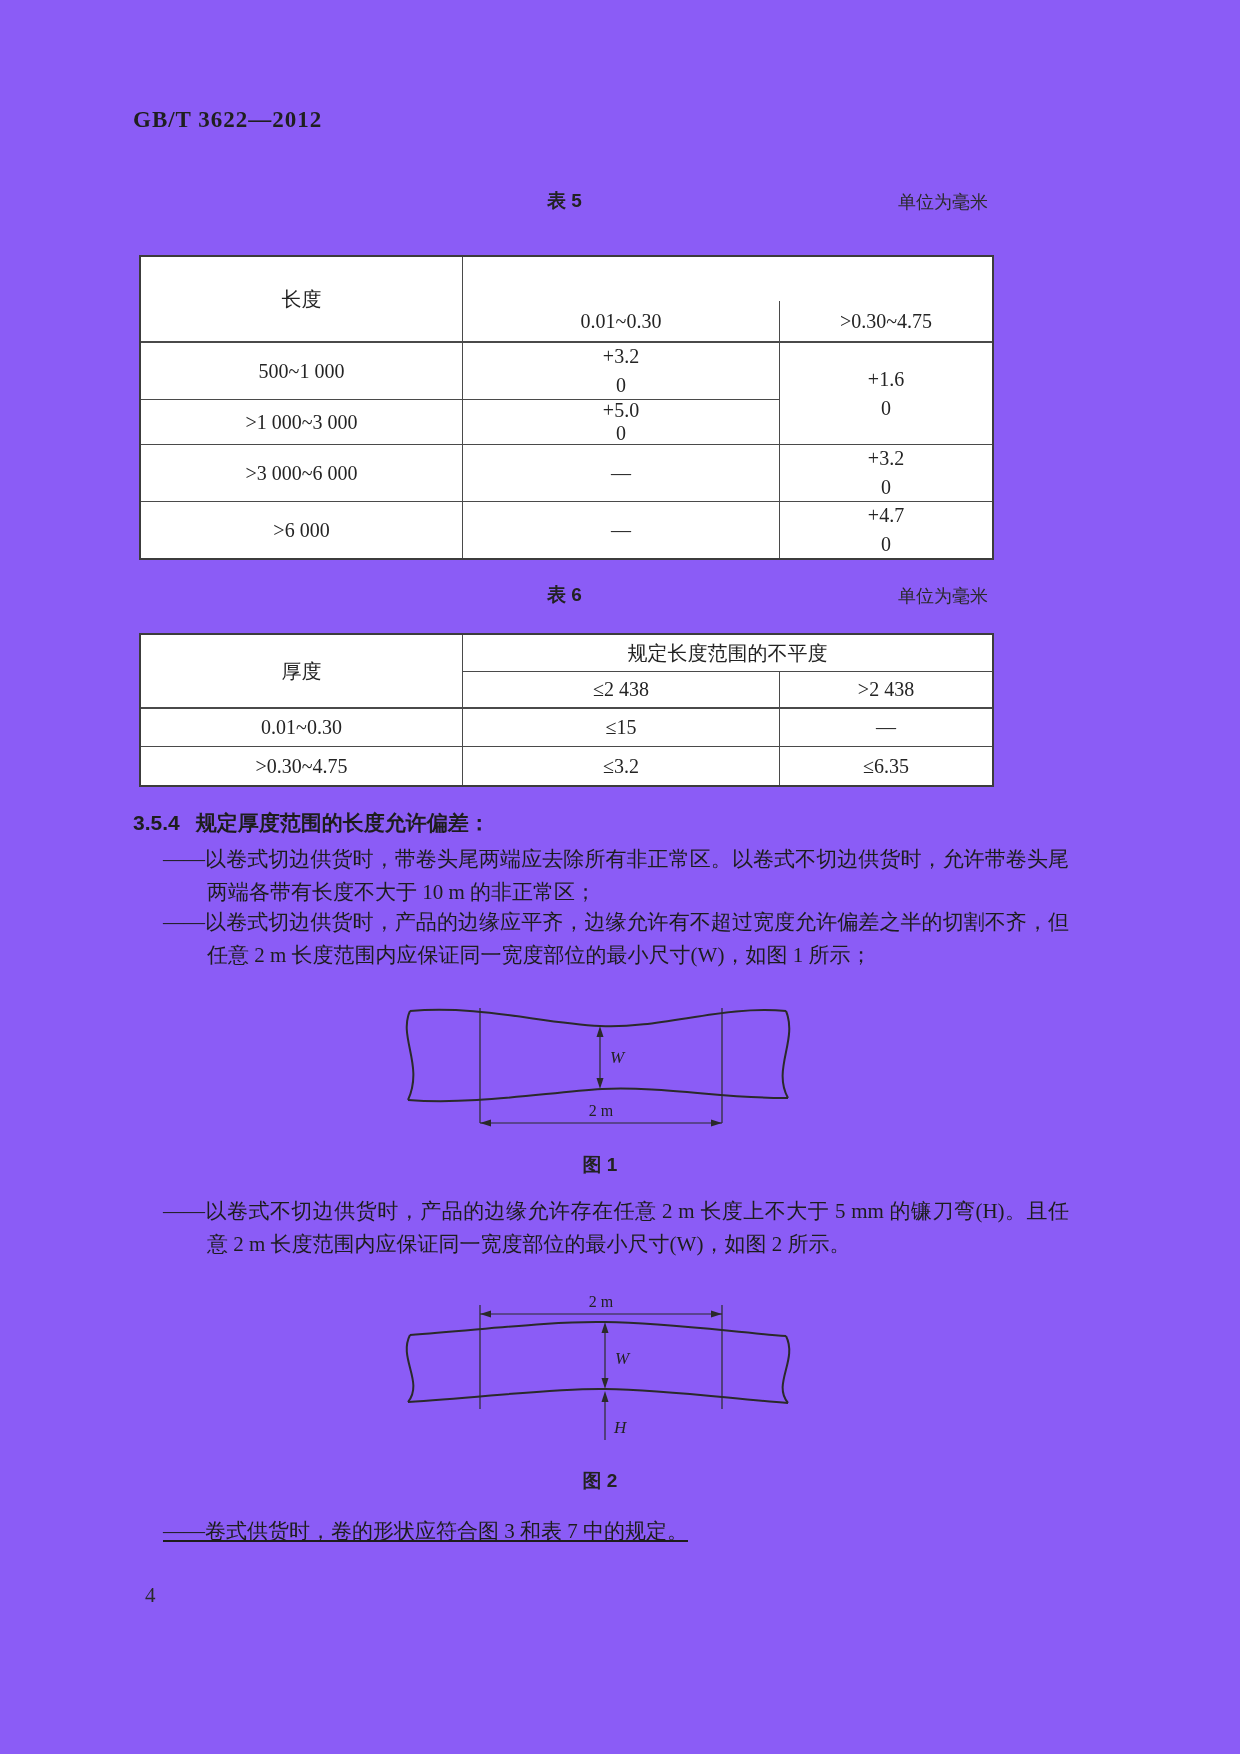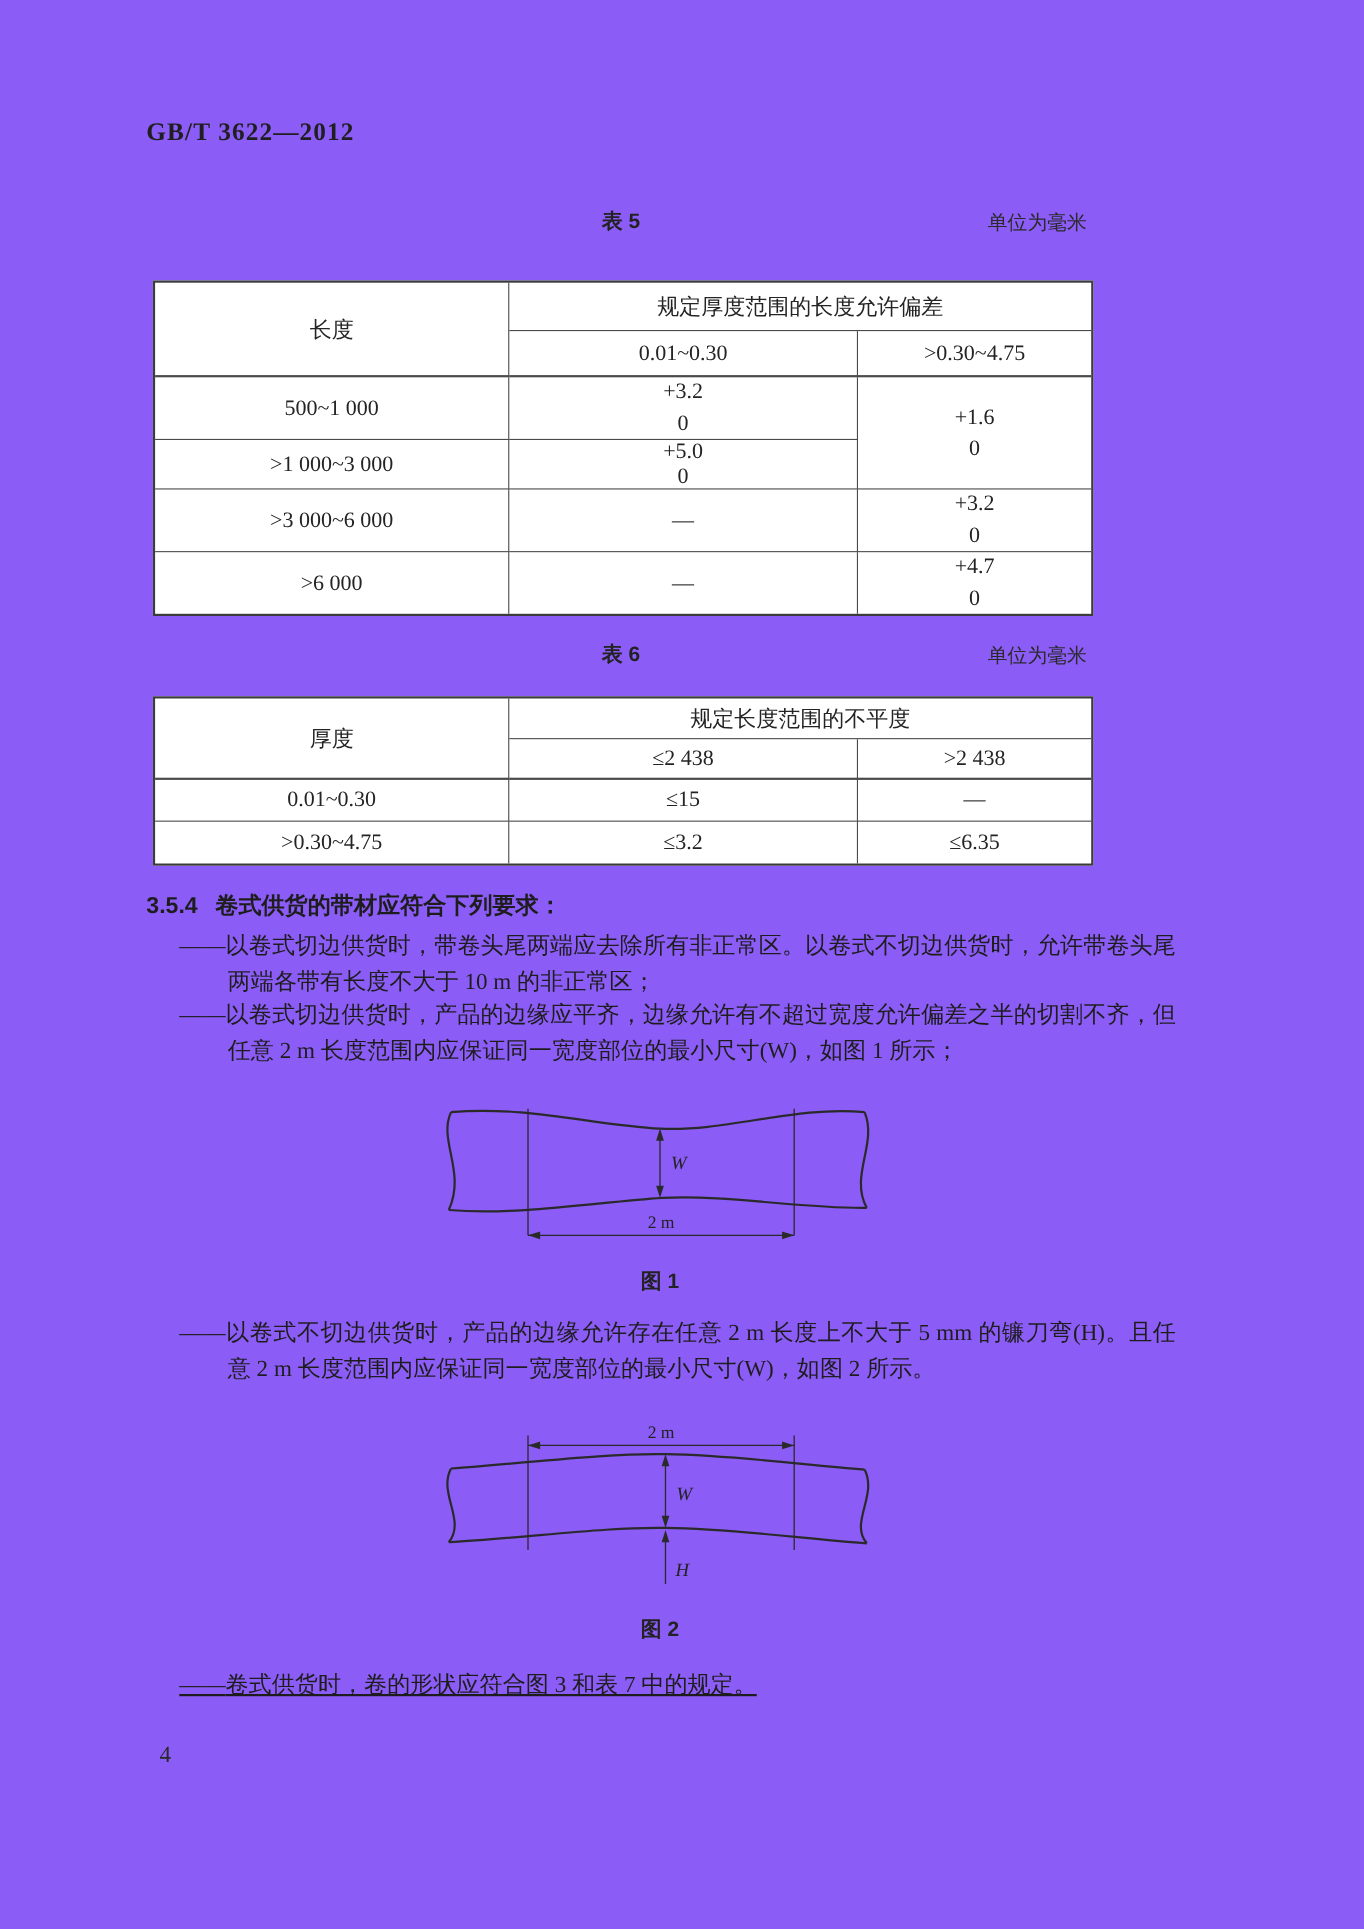--- a/index.html
+++ b/index.html
@@ -84,21 +84,20 @@
 
   <div class="doc-header">GB/T 3622—2012</div>
 
   <div class="cap-row" style="top:188px;">
     <div class="tbl-cap">表 5</div>
     <div class="unit-note">单位为毫米</div>
   </div>
 
   <div class="tbl t5">
     <div class="cell br bb2" style="grid-column:1;grid-row:1/3;">长度</div>
-    <div class="cell bb" style="grid-column:2/4;grid-row:1;">规定厚度范围的长度允许偏差</div>
     <div class="cell br bb2" style="grid-column:2;grid-row:2;">0.01~0.30</div>
     <div class="cell bb2" style="grid-column:3;grid-row:2;">&gt;0.30~4.75</div>
 
     <div class="cell br bb" style="grid-column:1;grid-row:3;">500~1 000</div>
     <div class="cell br bb" style="grid-column:2;grid-row:3;">
       <span class="tol-line">+3.2</span>
       <span class="tol-line">0</span>
     </div>
     <div class="cell bb" style="grid-column:3;grid-row:3/5;">
       <span class="tol-line">+1.6</span>
@@ -140,21 +139,21 @@
     <div class="cell br bb" style="grid-column:1;grid-row:3;">0.01~0.30</div>
     <div class="cell br bb" style="grid-column:2;grid-row:3;">≤15</div>
     <div class="cell bb" style="grid-column:3;grid-row:3;">—</div>
 
     <div class="cell br" style="grid-column:1;grid-row:4;">&gt;0.30~4.75</div>
     <div class="cell br" style="grid-column:2;grid-row:4;">≤3.2</div>
     <div class="cell" style="grid-column:3;grid-row:4;">≤6.35</div>
   </div>
 
   <div class="clause">
-    <span>3.5.4</span><span class="gap"></span><span>卷式供货的带材应符合下列要求：</span>
+    <span>3.5.4</span><span class="gap"></span><span>规定厚度范围的长度允许偏差：</span>
   </div>
 
   <div class="bullet b1">
     <span>——</span><span>以卷式切边供货时，带卷头尾两端应去除所有非正常区。以卷式不切边供货时，允许带卷头尾两端各带有长度不大于 10 m 的非正常区；</span>
   </div>
 
   <div class="bullet b2">
     <span>——</span><span>以卷式切边供货时，产品的边缘应平齐，边缘允许有不超过宽度允许偏差之半的切割不齐，但任意 2 m 长度范围内应保证同一宽度部位的最小尺寸(W)，如图 1 所示；</span>
   </div>
 

